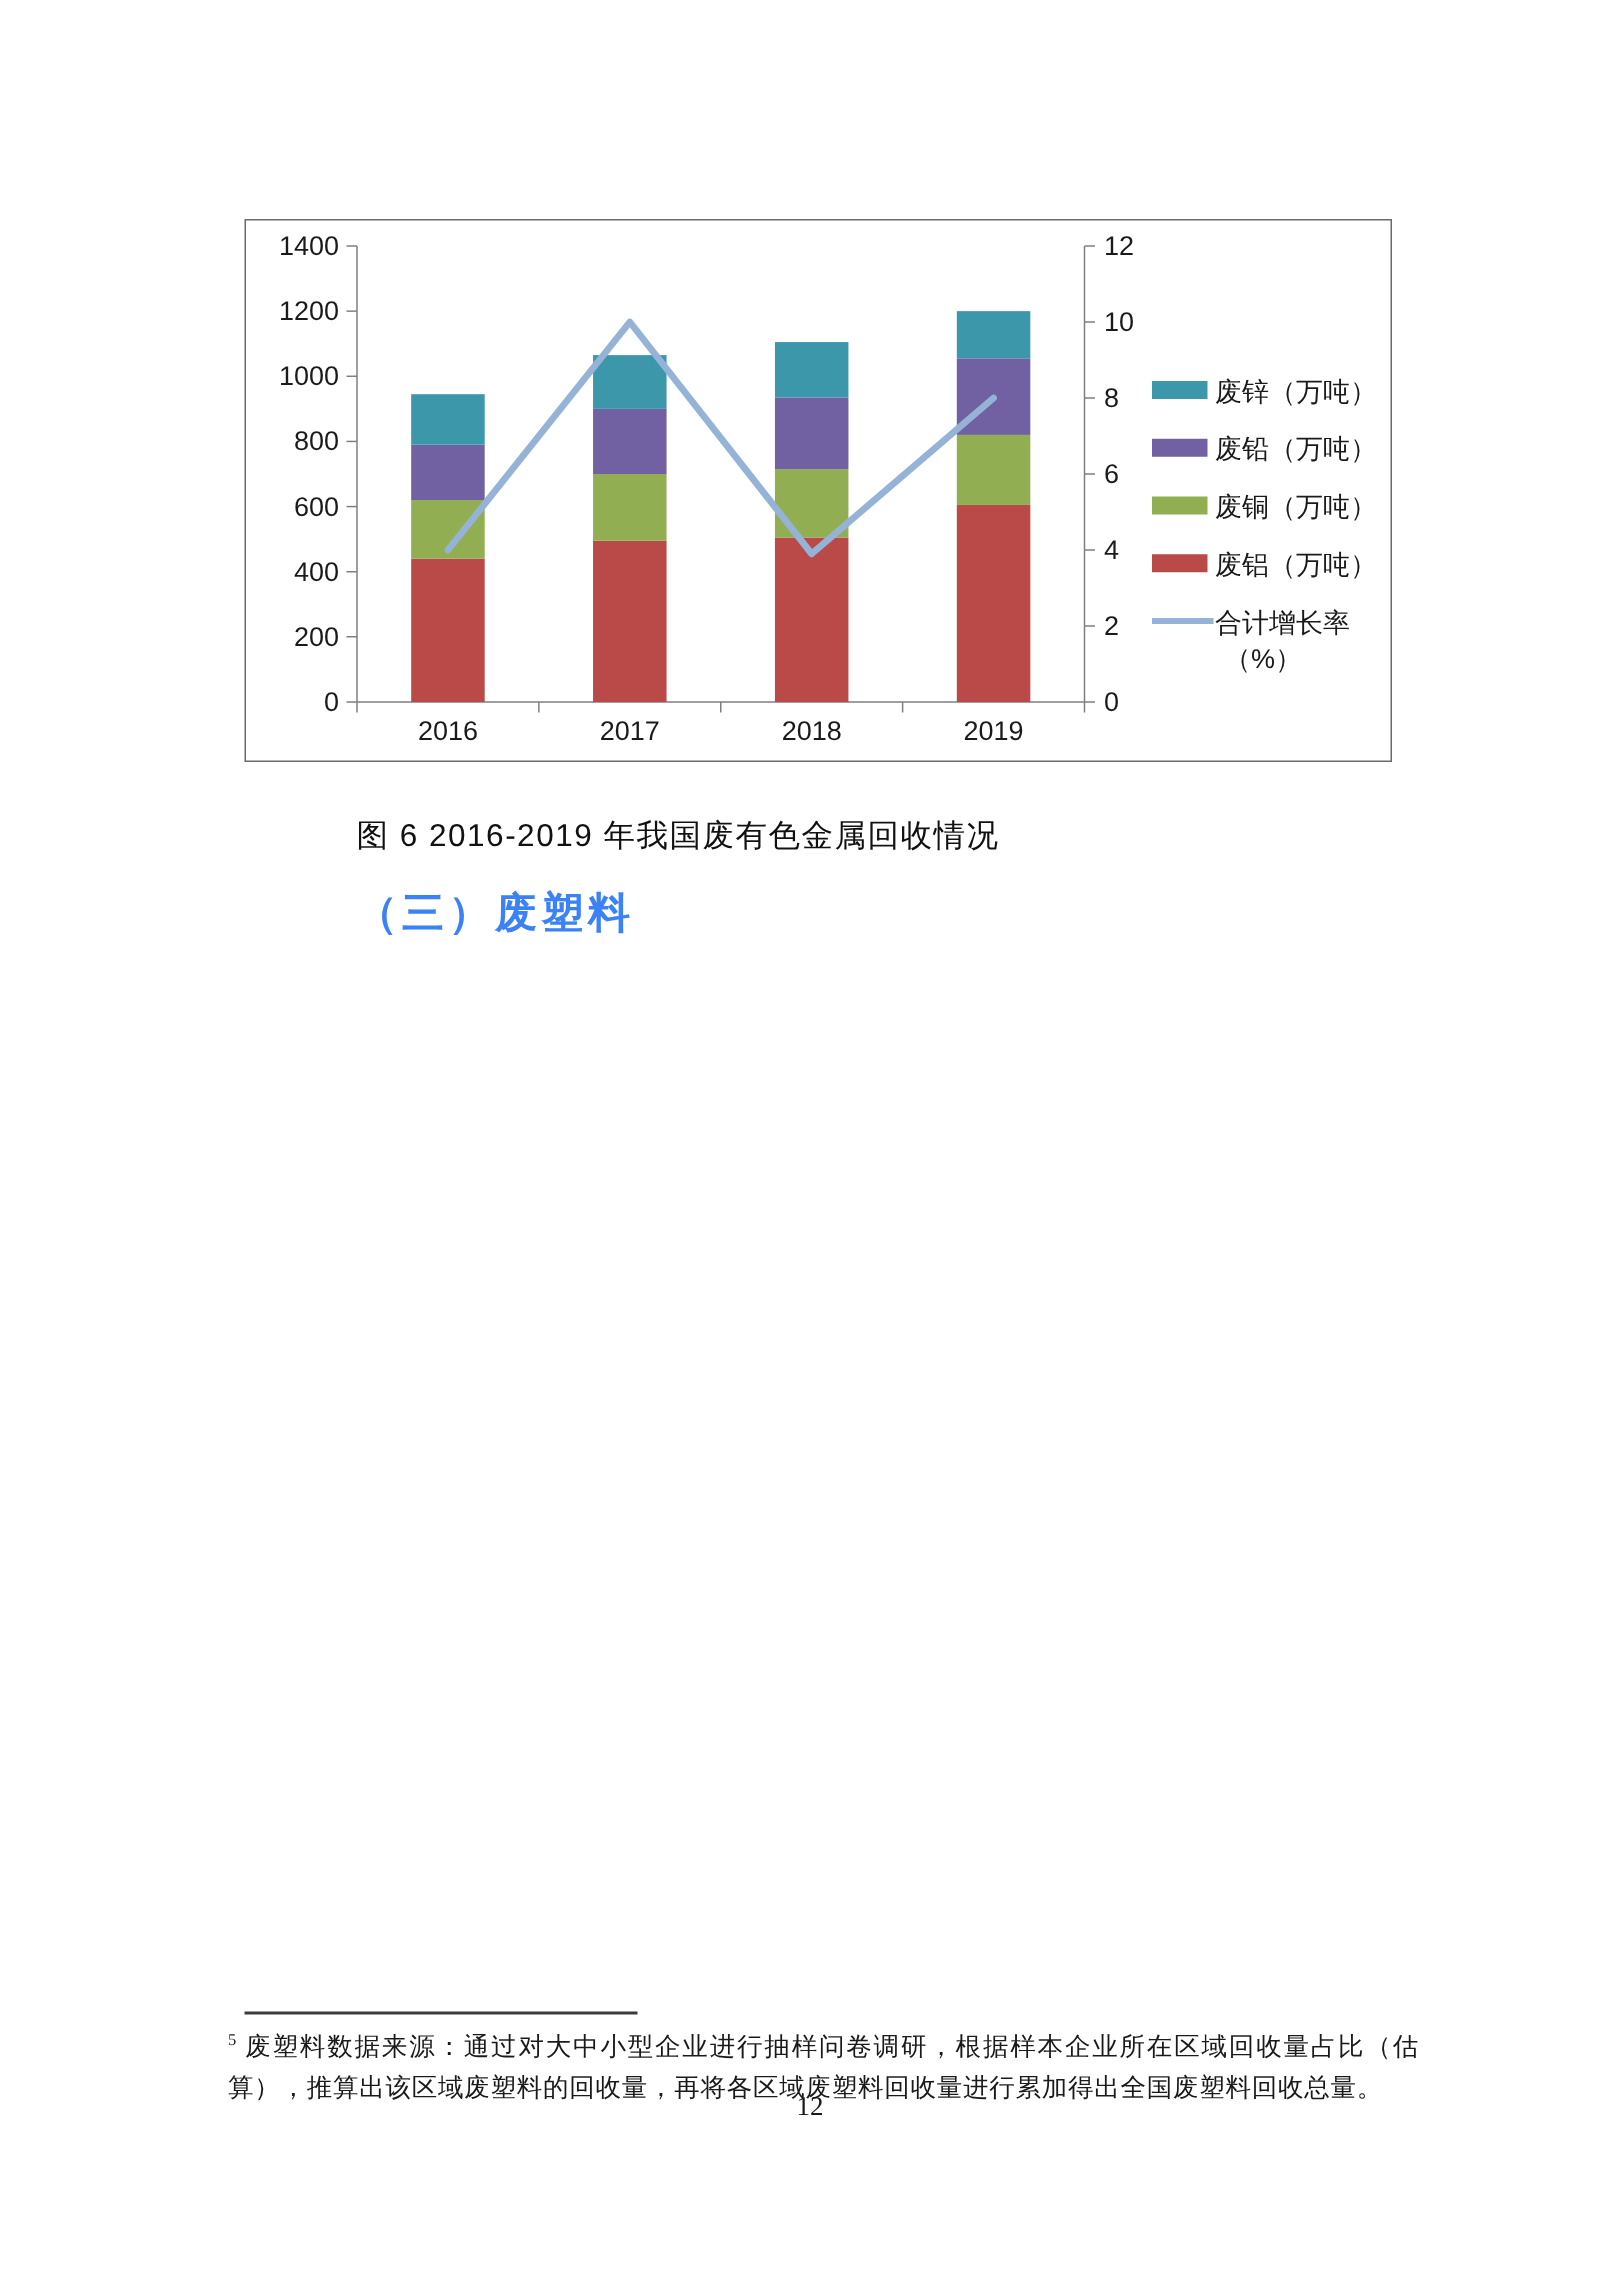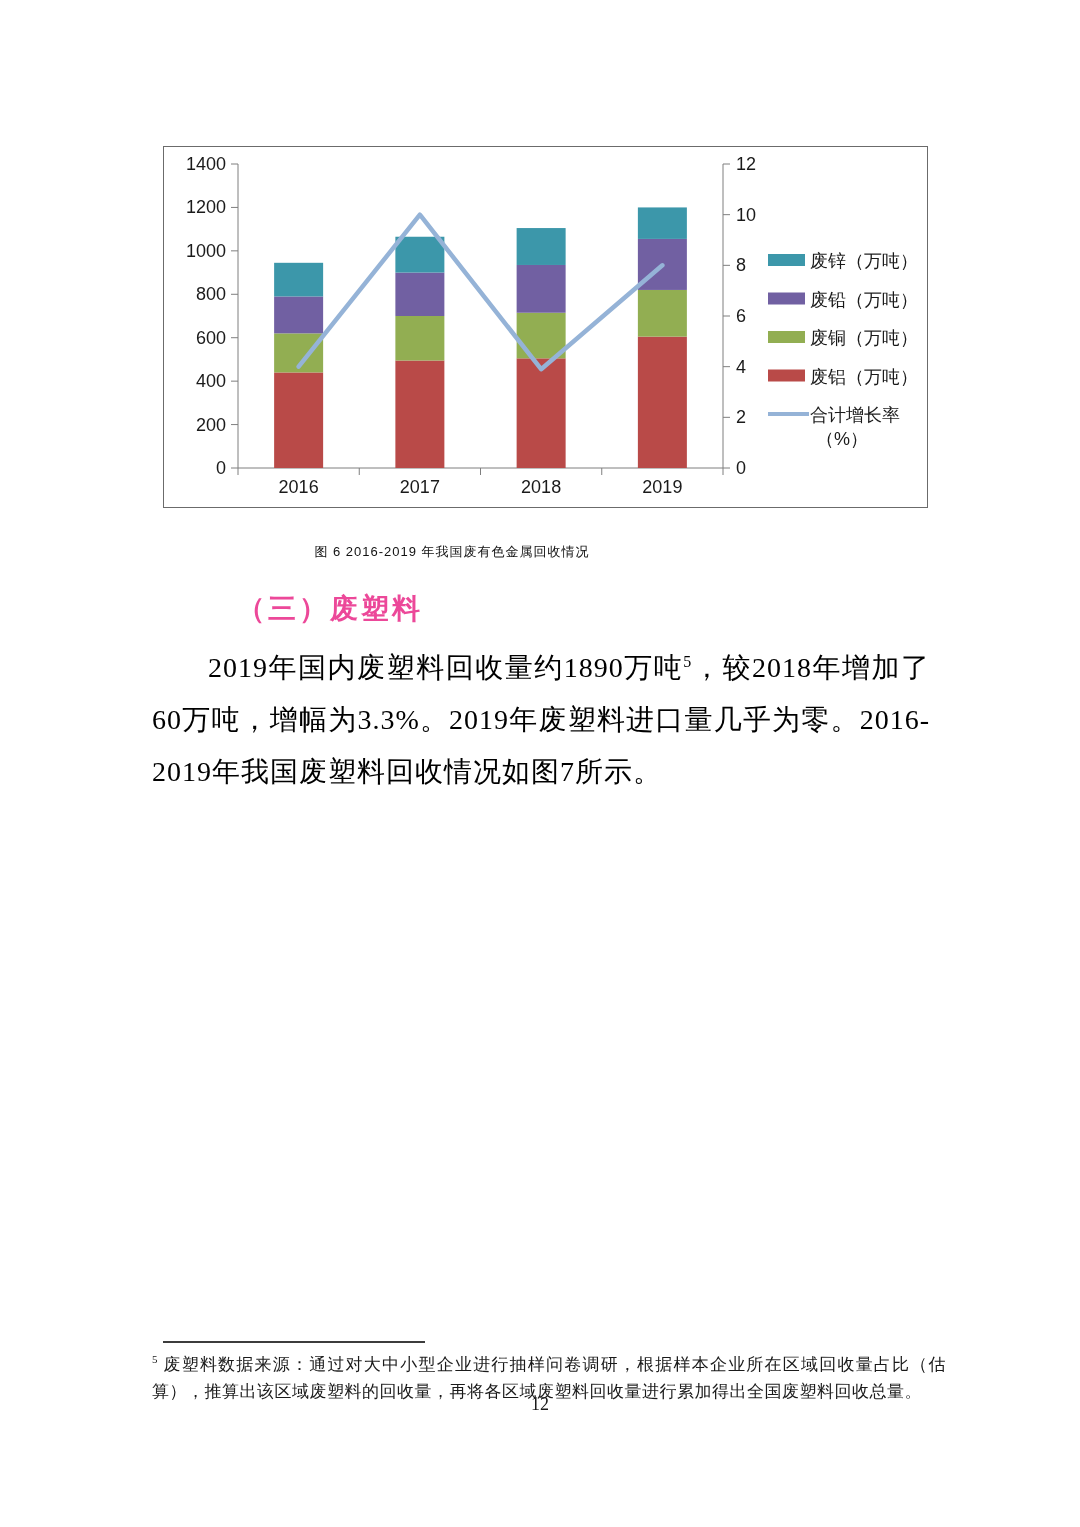--- a/index.html
+++ b/index.html
@@ -16,26 +16,26 @@
     width:763px;height:360px;
     border:1px solid #6b6b6b;
     background:#ffffff;
     margin:0;
   }
   .chart-box svg{display:block;width:763px;height:360px;}
   .figure-caption{
     position:absolute;left:0;top:543px;width:904px;
     text-align:center;
     font-family:"Liberation Sans","DejaVu Sans",sans-serif;
-    font-size:13px;letter-spacing:1px;color:#111;
+    font-size:21px;letter-spacing:1px;color:#111;
   }
   .section-heading{
     position:absolute;left:237px;top:590px;margin:0;
     font-family:"Liberation Serif","DejaVu Serif",serif;
-    font-size:28px;font-weight:bold;letter-spacing:3px;color:#ec4899;
+    font-size:28px;font-weight:bold;letter-spacing:3px;color:#3b82f6;
   }
   .text-block{
     position:absolute;left:152px;top:642px;width:778px;
   }
   .body-para{
     margin:0;
     font-size:28px;line-height:52px;letter-spacing:1px;
     text-align:justify;text-indent:2em;
     font-family:"Liberation Serif","DejaVu Serif",serif;
   }
@@ -147,21 +147,20 @@
           <text x="652" y="298" text-anchor="start" font-size="18" font-family="&quot;Liberation Sans&quot;,&quot;DejaVu Sans&quot;,sans-serif" fill="#1a1a1a">（%）</text>
         </g>
       </svg>
   </figure>
 
   <div class="figure-caption">图 6  2016-2019 年我国废有色金属回收情况</div>
 
   <h2 class="section-heading">（三）废塑料</h2>
 
   <div class="text-block">
-    <p class="body-para"><span>2019年国内废塑料回收量约1890万吨</span><sup>5</sup><span>，较2018年增加了60万吨，增幅为3.3%。2019年废塑料进口量几乎为零。2016-2019年我国废塑料回收情况如图7所示。</span></p>
   </div>
 
   <div class="footnote-sep"></div>
 
   <div class="footnote"><sup>5</sup> <span>废塑料数据来源：通过对大中小型企业进行抽样问卷调研，根据样本企业所在区域回收量占比（估算），推算出该区域废塑料的回收量，再将各区域废塑料回收量进行累加得出全国废塑料回收总量。</span></div>
 
   <div class="page-number">12</div>
 
 </div>
 

